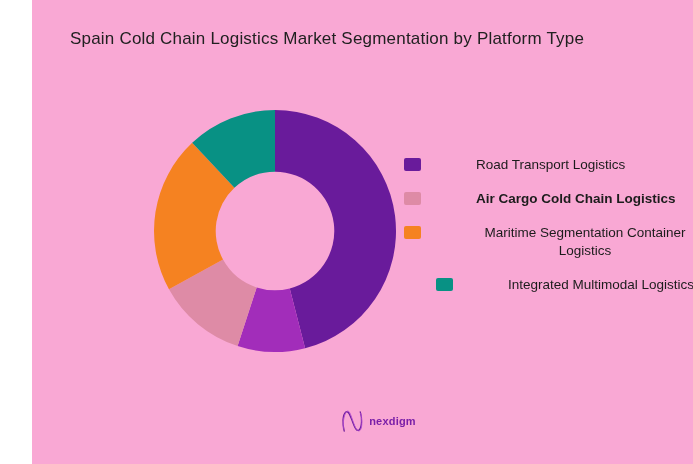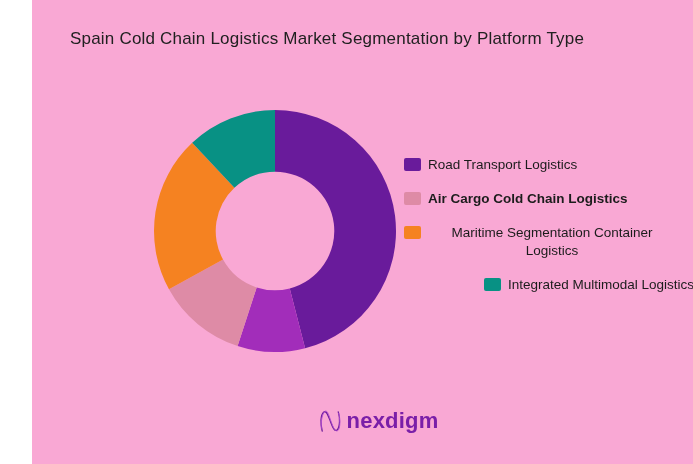--- a/index.html
+++ b/index.html
@@ -31,20 +31,21 @@
   .legend {
     position: absolute;
     left: 372px;
     top: 156px;
     width: 290px;
   }
   .legend-item {
     display: flex;
     align-items: flex-start;
     margin-bottom: 16px;
+    gap: 48px;
   }
   .legend-item:nth-child(4) { margin-bottom: 2px; }
   .legend-item:last-child { margin-bottom: 0; justify-content: flex-end; }
   .legend-swatch {
     width: 17px;
     height: 13px;
     border-radius: 2px;
     margin-top: 2px;
     margin-right: 7px;
     flex-shrink: 0;
@@ -64,21 +65,21 @@
     right: 0;
     top: 406px;
     height: 30px;
     display: flex;
     justify-content: center;
     align-items: center;
     gap: 6px;
   }
   .logo-mark { display: block; }
   .logo-text {
-    font-size: 22px;
+    font-size: 11px;
     font-weight: bold;
     letter-spacing: 0.2px;
     color: #7a1fa8;
   }
 </style>
 </head>
 <body>
 
 <div class="page" style="background: #f9a8d4; margin-left: 32px;">
 

